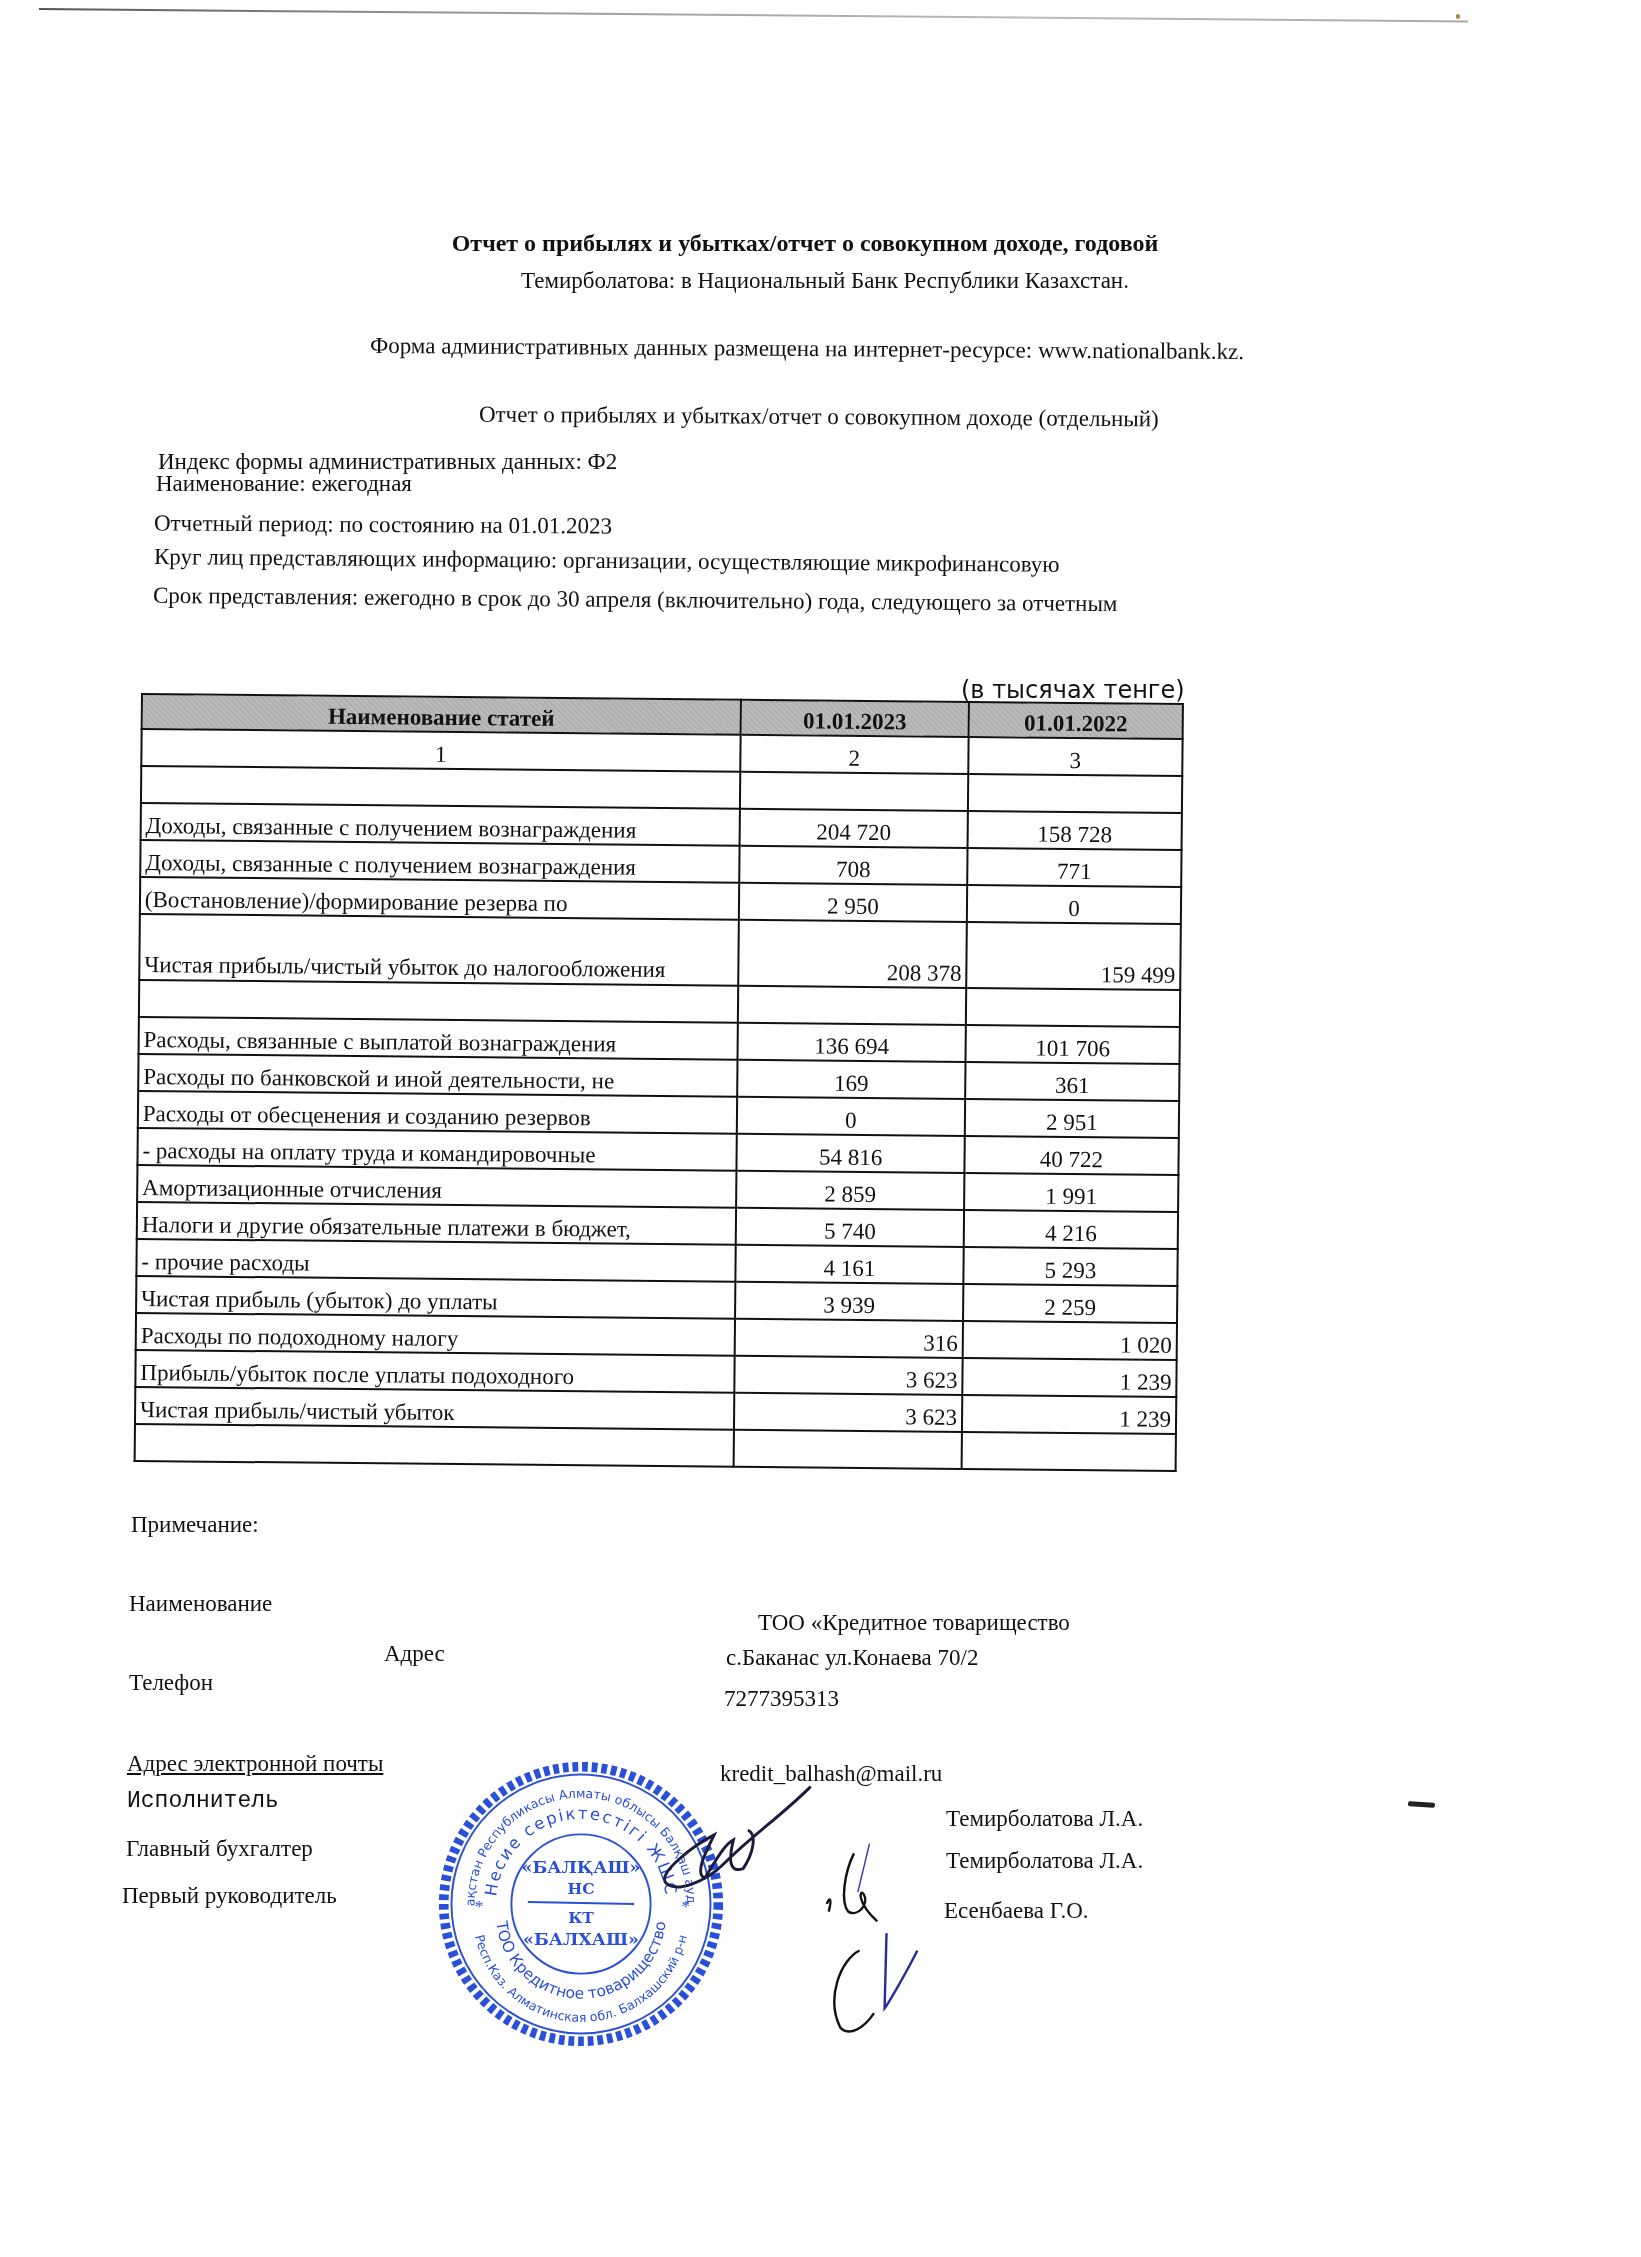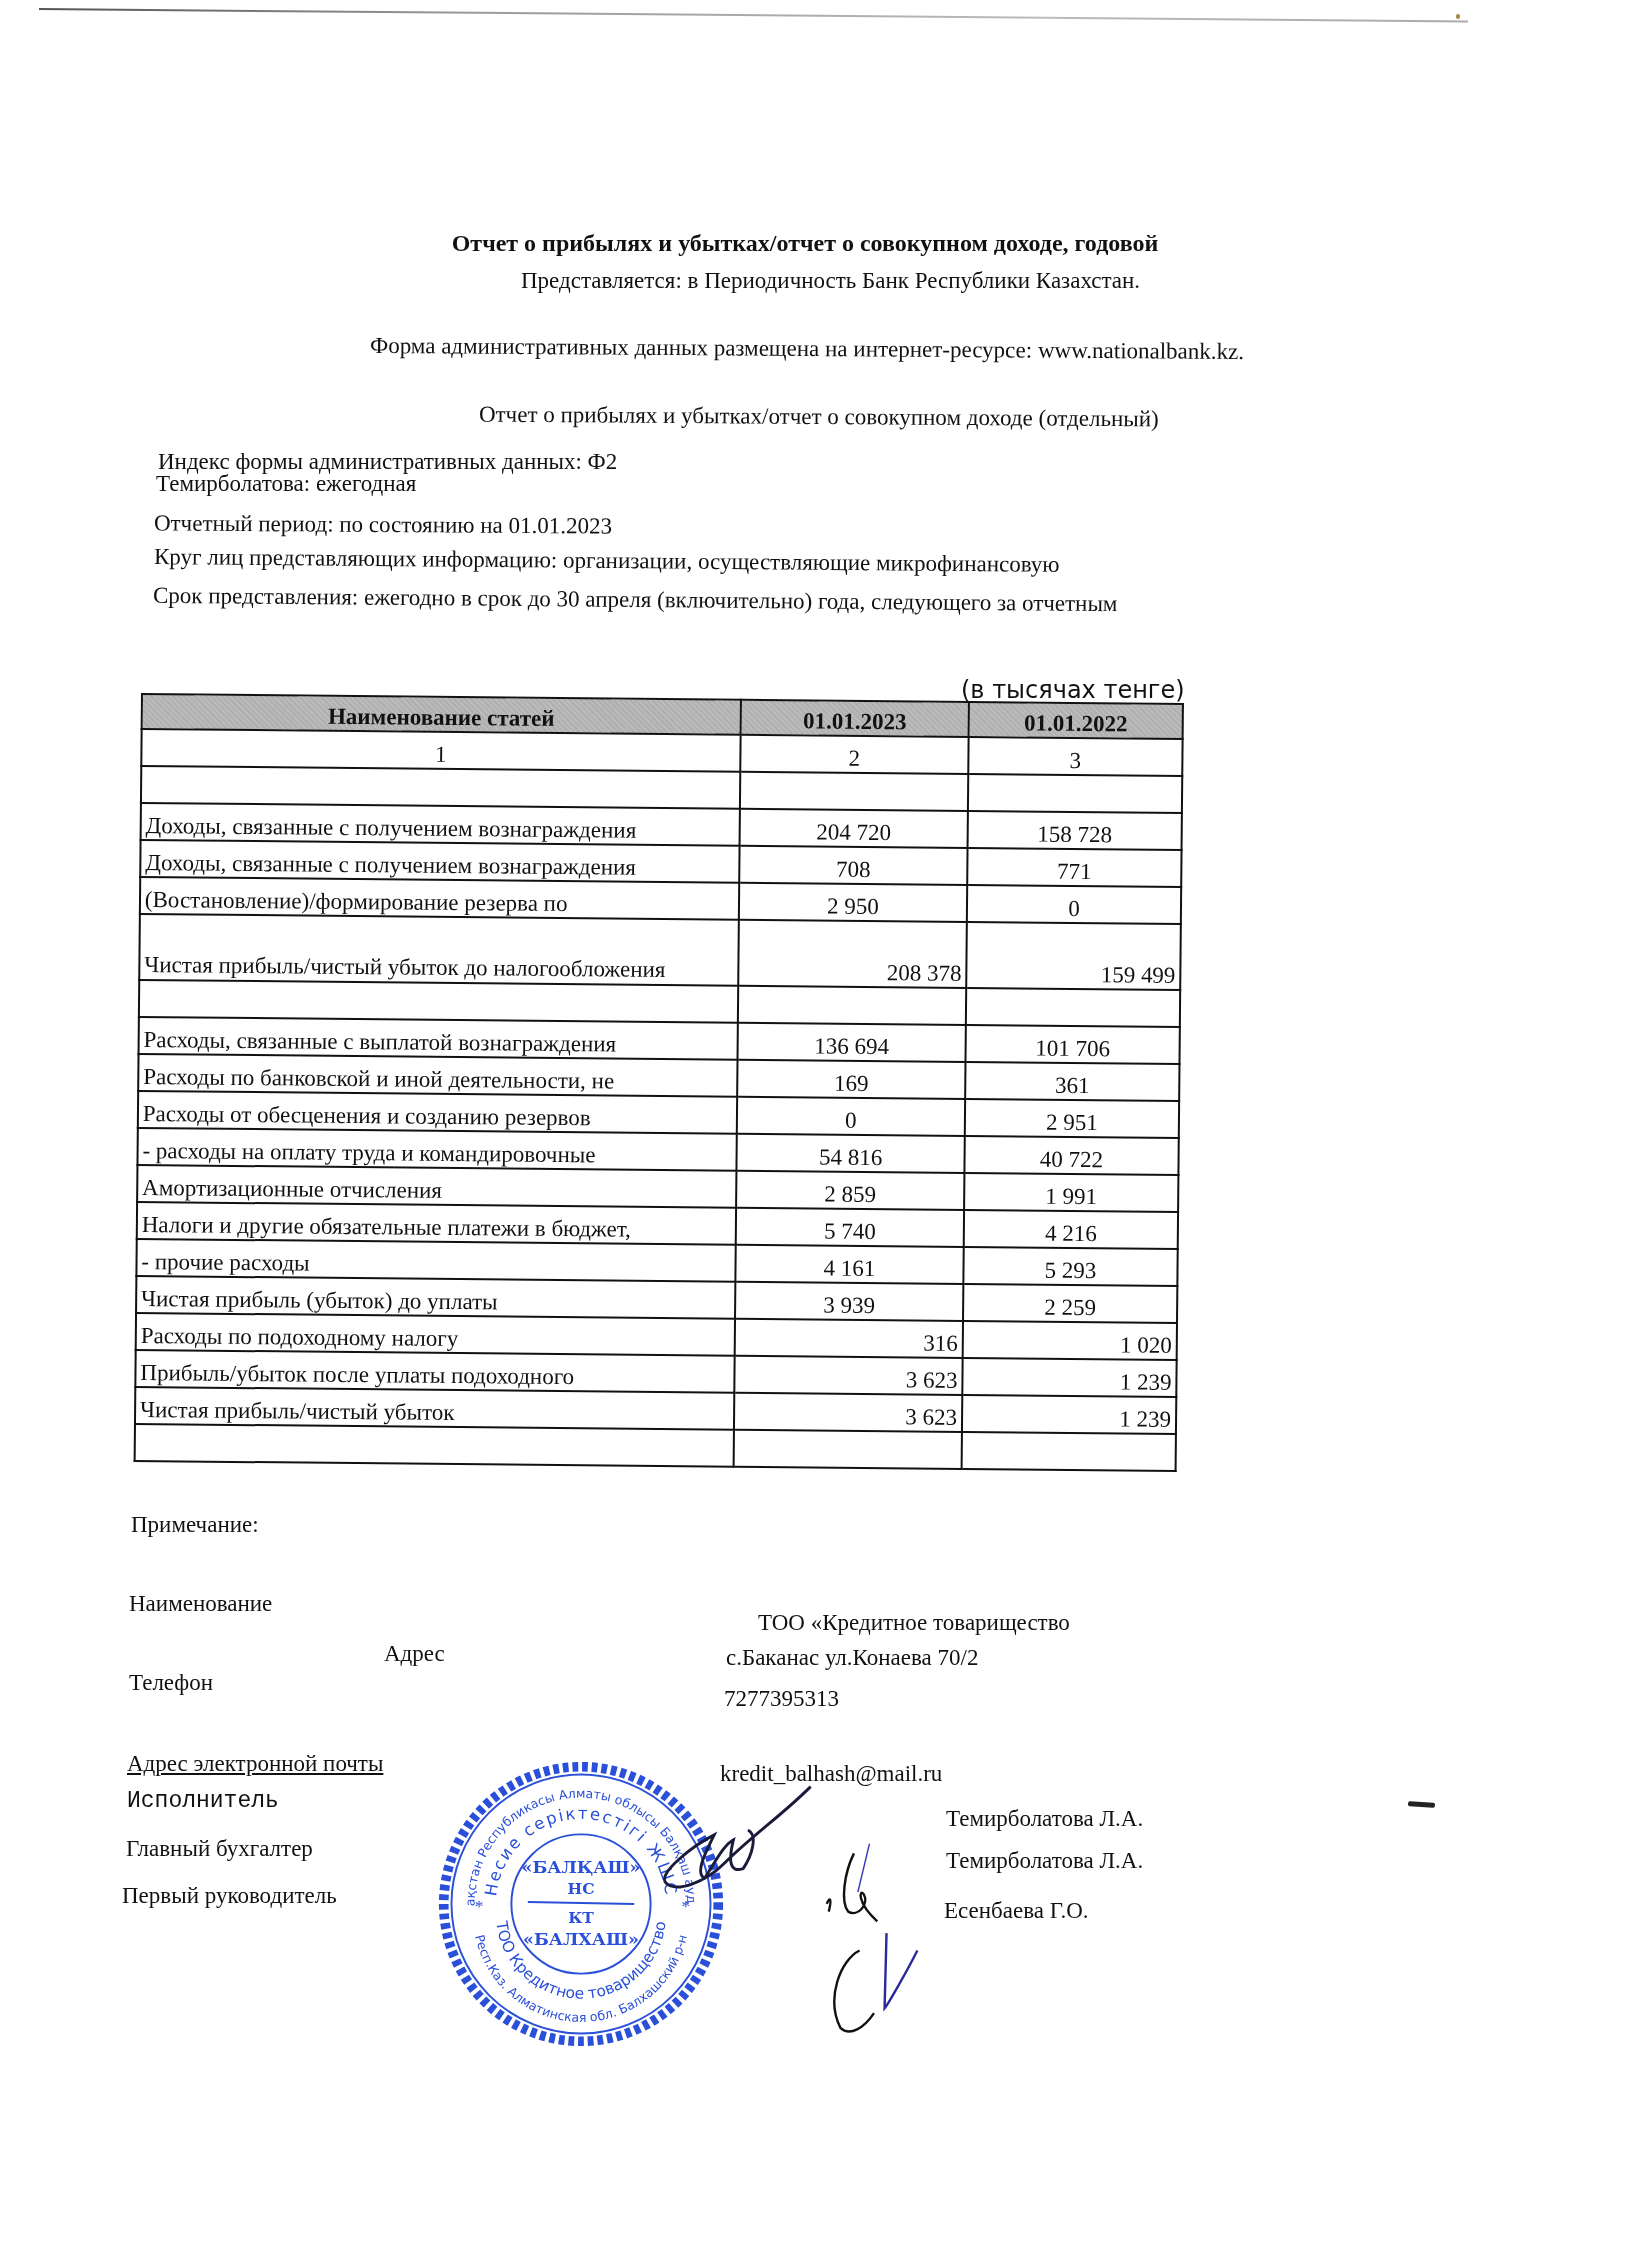--- a/index.html
+++ b/index.html
@@ -52,25 +52,25 @@
     }
     .sig { position: absolute; }
   </style>
 </head>
 <body>
 
 <div class="scanline-top"></div>
 <div class="speck" style="left:1456px; top:13.5px;"></div>
 
 <div class="title">Отчет о прибылях и убытках/отчет о совокупном доходе, годовой</div>
-<div class="line" style="left:521px; top:268px;">Представляется: в Периодичность Банк Республики Казахстан.</div>
+<div class="line" style="left:521px; top:268px;">Темирболатова: в Национальный Банк Республики Казахстан.</div>
 <div class="line" style="left:370px; top:336px; transform:rotate(0.4deg);">Форма административных данных размещена на интернет-ресурсе: www.nationalbank.kz.</div>
 <div class="line" style="left:479px; top:404px; transform:rotate(0.4deg);">Отчет о прибылях и убытках/отчет о совокупном доходе (отдельный)</div>
 <div class="line" style="left:158px; top:449px;">Индекс формы административных данных: Ф2</div>
-<div class="line" style="left:156px; top:471px;">Темирболатова: ежегодная</div>
+<div class="line" style="left:156px; top:471px;">Наименование: ежегодная</div>
 <div class="line" style="left:154px; top:512px; transform:rotate(0.4deg);">Отчетный период: по состоянию на  01.01.2023</div>
 <div class="line" style="left:154px; top:548px; transform:rotate(0.5deg);">Круг лиц представляющих информацию: организации, осуществляющие микрофинансовую</div>
 <div class="line" style="left:153px; top:587px; transform:rotate(0.5deg);">Срок представления: ежегодно в срок до 30 апреля (включительно) года, следующего за отчетным</div>
 
 <div class="units">(в тысячах тенге)</div>
 
 <table class="report">
   <colgroup>
       <col class="c1">
       <col class="c2">

